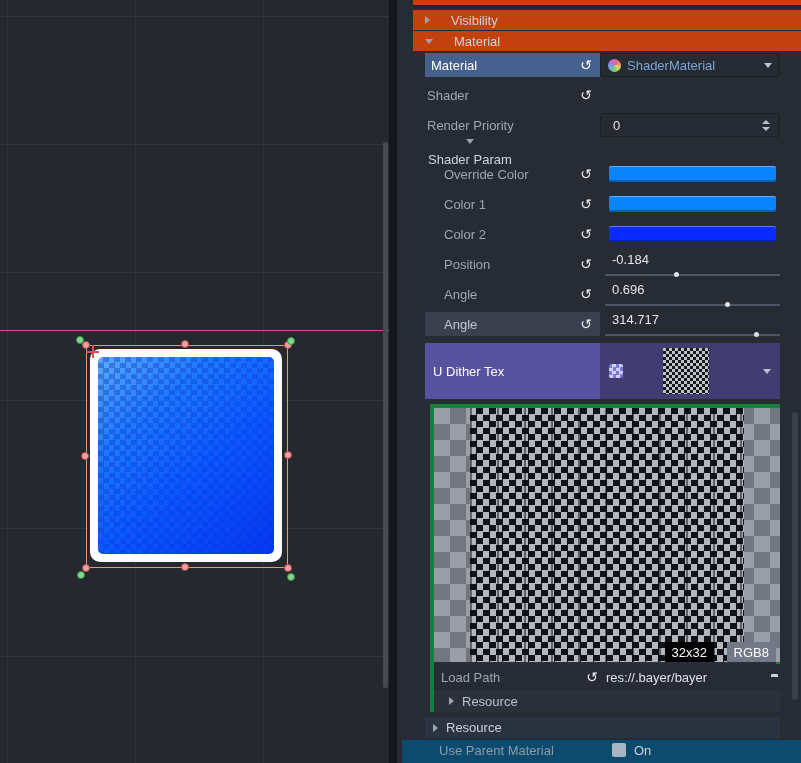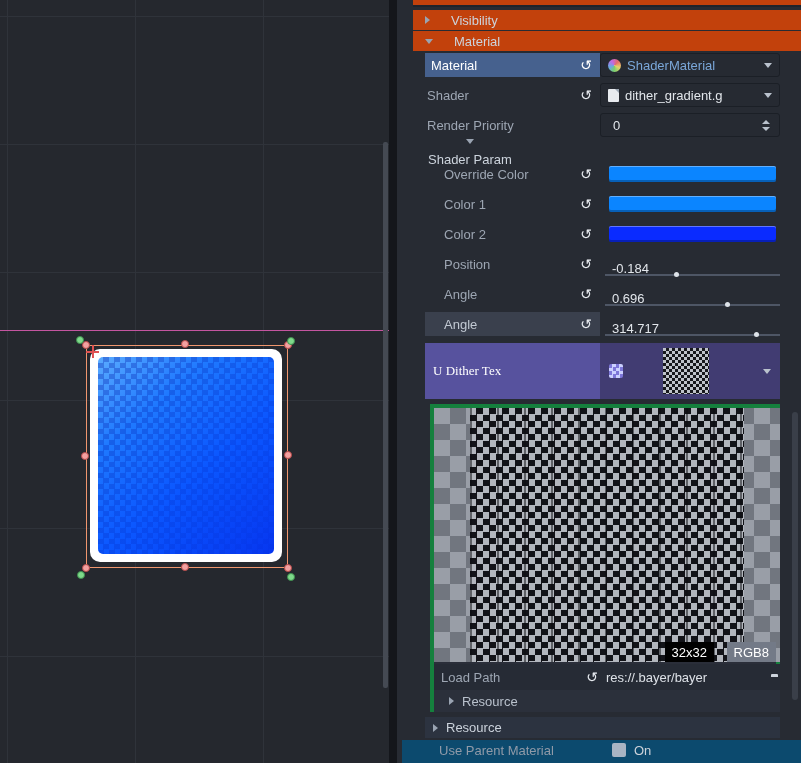--- a/index.html
+++ b/index.html
@@ -80,21 +80,21 @@
   #row-color1 { top:192px; }
   #row-color2 { top:222px; }
   #row-position { top:252px; }
   #row-size { top:282px; }
   #row-angle { top:312px; }
   #row-angle .plabel { background:#3a404d; color:#c2c9d3; }
 
   .swatch { position:absolute; left:9px; right:4px; top:4px; bottom:4px; border-radius:2px;
             box-shadow: inset 0 1px 0 rgba(255,255,255,.35), inset 0 -2px 0 rgba(0,0,0,.28); }
 
-  .numfield { position:absolute; inset:0; display:flex; align-items:flex-end;
+  .numfield { position:absolute; inset:0; display:flex; align-items:flex-start;
               padding-left:12px; color:#e2e6eb; }
   .slidetrack { position:absolute; left:5px; right:0; bottom:0; height:2px; background:#4e5665; }
   .grabber { position:absolute; top:-2px; width:5px; height:5px; border-radius:50%;
              background:#dde2e8; transform:translateX(-3px); }
   .spin { margin-left:auto; margin-right:2px; display:flex; flex-direction:column; gap:3px; align-items:center; }
   .spin .up { width:0;height:0;border-left:4px solid transparent;border-right:4px solid transparent;border-bottom:4px solid #b9c1cc; }
   .spin .dn { width:0;height:0;border-left:4px solid transparent;border-right:4px solid transparent;border-top:4px solid #b9c1cc; }
 
   
   .ballicon { width:13px; height:13px; border-radius:50%; flex:0 0 auto;
@@ -105,21 +105,21 @@
   .texicon { width:14px; height:14px; border-radius:2px; flex:0 0 auto;
     background:repeating-conic-gradient(#cbd0ff 0% 25%, #7d76d8 0% 50%);
     background-size:7px 7px; }
   .foldericon { width:15px; height:11px; background:#ccd3dd; border-radius:1px; position:relative; }
   .foldericon::before { content:''; position:absolute; top:-3px; left:0; width:7px; height:3px;
     background:#ccd3dd; border-radius:1px 1px 0 0; }
   .checkbox { position:absolute; left:210px; top:3px; width:14px; height:14px;
               border-radius:2px; background:#a9b4c3; }
 
   
-  #row-tex { top:343px; height:56px;font-family:Liberation Serif, serif; }
+  #row-tex { top:343px; height:56px; }
   #row-tex .plabel { background:#57529e; color:#ffffff; padding-left:8px; }
   #row-tex .pvalue { background:#413c72; display:flex; align-items:center; padding:0 9px; }
   .thumb { position:absolute; left:63px; top:5px; width:46px; height:46px;
     background:repeating-conic-gradient(#17181c 0% 25%, #bfc3ca 0% 50%);
     background-size:6px 6px; }
 
   
   #previewbox { position:absolute; left:33px; top:404px; width:350px; height:308px;
                 border:4px solid #15803d; background:#2a2e39; }
   .preview { position:absolute; left:0; top:0; width:346px; height:254px;
@@ -216,27 +216,20 @@
         <span class="chev-d"></span>
       </div>
     </div>
   </div>
 
   <div class="prow" id="row-shader">
     <div class="plabel">
       <span>Shader</span>
       <span class="revert">↺</span>
     </div>
-    <div class="pvalue">
-      <div class="field">
-        <span class="fileicon"></span>
-        <span>dither_gradient.g</span>
-        <span class="chev-d"></span>
-      </div>
-    </div>
   </div>
 
   <div class="prow" id="row-render-priority">
     <div class="plabel">
       <span>Render Priority</span>
     </div>
     <div class="pvalue">
       <div class="field" style="padding-left:12px;">
         <span>0</span>
         <span class="spin">

